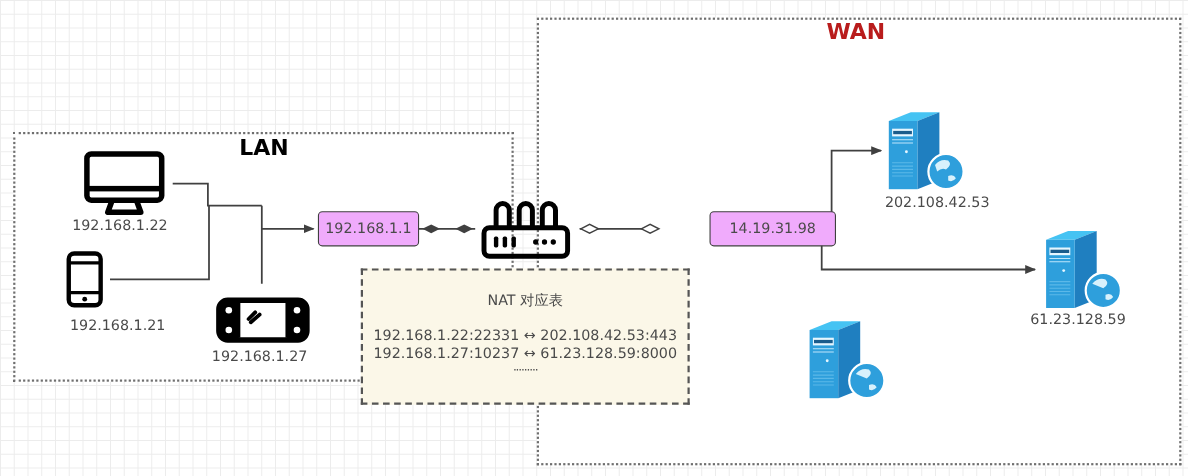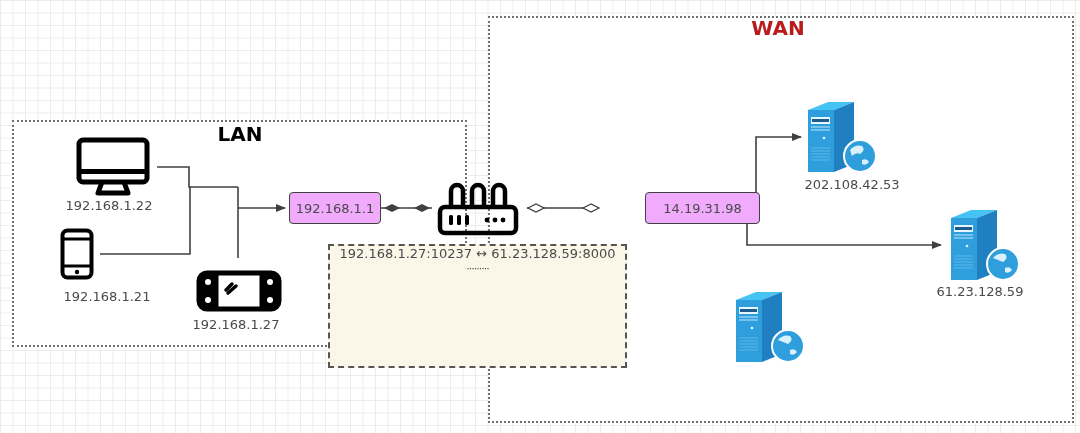--- a/index.html
+++ b/index.html
@@ -45,20 +45,22 @@
 </head>
 <body>
 
 <div class="zone" style="left:488px; top:16px; width:586px; height:407px;"></div>
 <div class="zone" style="left:12px; top:120px; width:455px; height:227px;"></div>
 
 <div class="zone-title" style="left:200px; top:122px; width:80px; color:#000000;">LAN</div>
 <div class="zone-title" style="left:738px; top:16px; width:80px; color:#b91c1c;">WAN</div>
 
 <div class="nat" style="left:328px; top:244px; width:299px; height:124px;">
+  <div class="title">NAT 对应表</div>
+  <div class="row">192.168.1.22:22331 ↔ 202.108.42.53:443</div>
   <div class="row">192.168.1.27:10237 ↔ 61.23.128.59:8000</div>
   <div class="more">·········</div>
 </div>
 
 <svg class="overlay" width="1080" height="433">
   <defs>
     <marker id="arrow" markerWidth="10" markerHeight="8" refX="9" refY="4" orient="auto" markerUnits="userSpaceOnUse">
       <path d="M0,0 L10,4 L0,8 z" fill="#404040"></path>
     </marker>
   </defs>

